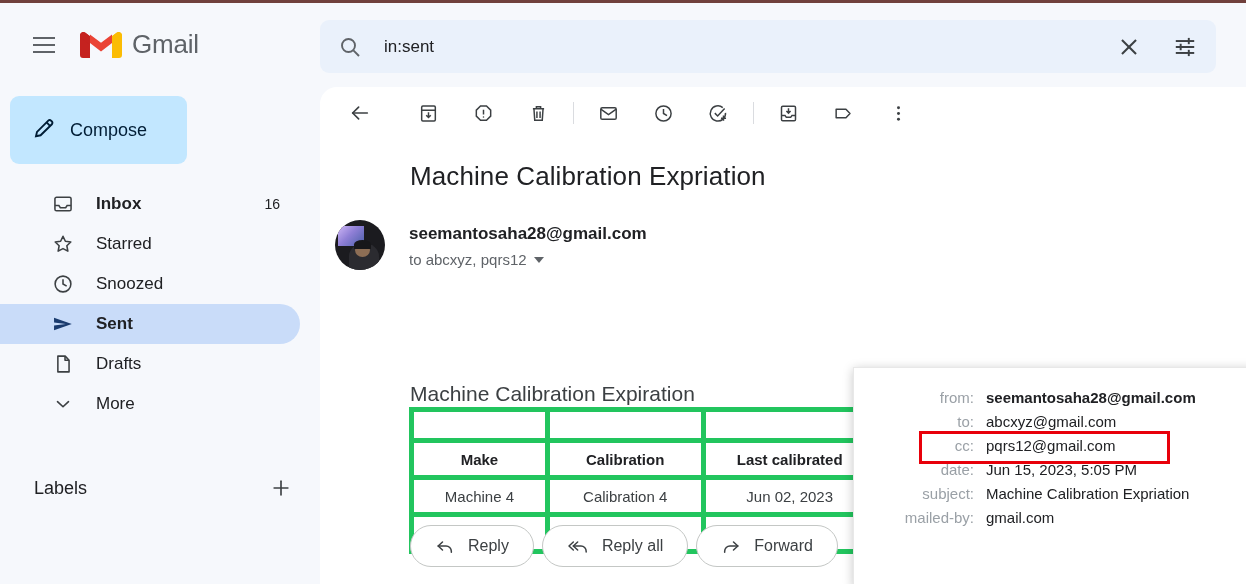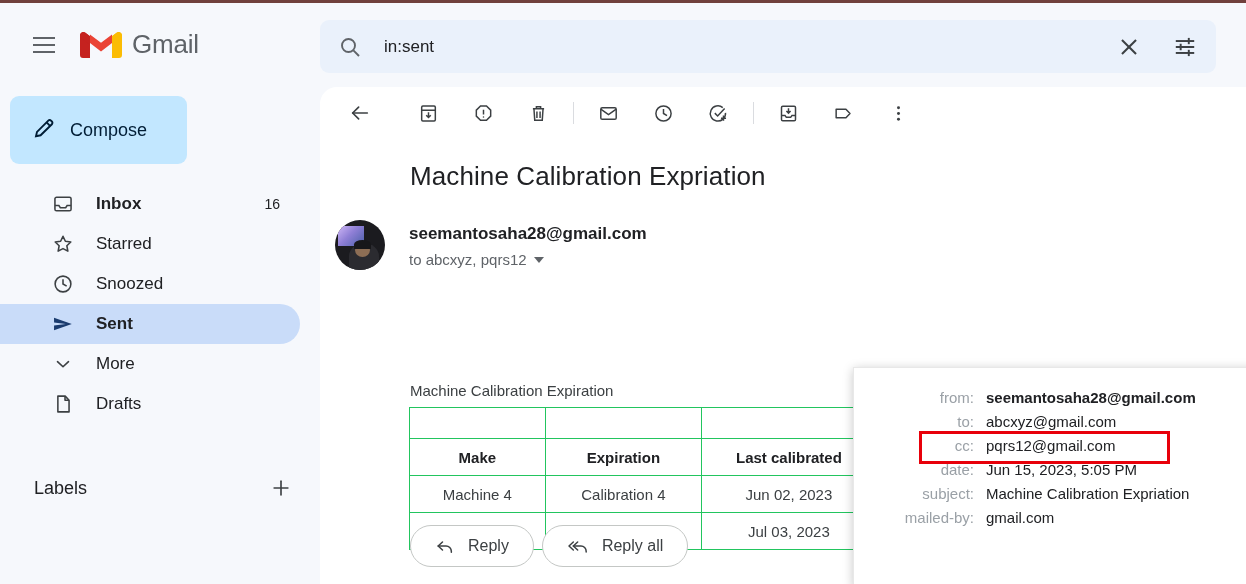--- a/index.html
+++ b/index.html
@@ -150,29 +150,29 @@
   }
   .caret {
     width: 0; height: 0; border-left: 5px solid transparent;
     border-right: 5px solid transparent; border-top: 6px solid #5f6368;
     cursor: pointer;
   }
 
   
   .bodytext {
     position: absolute; left: 90px; top: 295px;
-    font-size: 15px; color: #3c4043; white-space: nowrap;
+    font-size: 21px; color: #3c4043; white-space: nowrap;
   }
   .datatable {
     position: absolute; left: 89px; top: 320px;
     width: 800px; border-collapse: collapse;
     font-size: 15px; color: #3c4043; background: #fff;
   }
   .datatable td, .datatable th {
-    border: 1px solid #22c55e; padding: 7px 10px;
+    border: 5px solid #22c55e; padding: 7px 10px;
     text-align: center; white-space: nowrap; font-weight: normal;
     height: 37px;
   }
   .datatable tr.spacer td { height: 31px; }
   .datatable th { font-weight: bold; color: #202124; }
 
   
   .details {
     position: absolute; left: 533px; top: 280px;
     width: 449px; height: 220px;
@@ -310,35 +310,35 @@
         <span class="nav-ic">
           <svg width="22" height="22" viewBox="0 0 24 24" fill="#1a3b6e">
             <path d="M2.2 5.2 21.6 12 2.2 18.8l.05-5.1L15 12 2.25 10.3z"></path>
           </svg>
         </span>
         <span class="nav-label">Sent</span>
       </div>
 
       <div class="navitem">
         <span class="nav-ic">
-          <svg width="22" height="22" viewBox="0 0 24 24" fill="none" stroke="#3c4043" stroke-width="1.8" stroke-linecap="round" stroke-linejoin="round">
-            <path d="M6 9.5l6 5.5 6-5.5"></path>
-          </svg>
-        </span>
-        <span class="nav-label">More</span>
-      </div>
-
-      <div class="navitem">
-        <span class="nav-ic">
           <svg width="22" height="22" viewBox="0 0 24 24" fill="none" stroke="#3c4043" stroke-width="1.7" stroke-linejoin="round">
             <path d="M6.4 3.4h8L18.6 8v12.6H6.4z"></path>
               <path d="M14.2 3.4V8h4.4"></path>
           </svg>
         </span>
         <span class="nav-label">Drafts</span>
+      </div>
+
+      <div class="navitem">
+        <span class="nav-ic">
+          <svg width="22" height="22" viewBox="0 0 24 24" fill="none" stroke="#3c4043" stroke-width="1.8" stroke-linecap="round" stroke-linejoin="round">
+            <path d="M6 9.5l6 5.5 6-5.5"></path>
+          </svg>
+        </span>
+        <span class="nav-label">More</span>
       </div>
     </div>
 
     <div class="labels-row">
       <span class="labels-title">Labels</span>
       <span class="labels-plus">
         <svg width="22" height="22" viewBox="0 0 24 24" stroke="#3c4043" stroke-width="1.8" stroke-linecap="round">
           <line x1="12" y1="4.5" x2="12" y2="19.5"></line>
             <line x1="4.5" y1="12" x2="19.5" y2="12"></line>
         </svg>
@@ -444,21 +444,21 @@
       <tbody>
           <tr class="spacer">
         <td></td>
         <td></td>
         <td></td>
         <td></td>
         <td></td>
       </tr>
       <tr>
         <th>Make</th>
-        <th>Expiration</th>
+        <th>Calibration</th>
         <th>Last calibrated</th>
         <th>Due date</th>
         <th>Expiration Date</th>
       </tr>
       <tr>
         <td>Machine 4</td>
         <td>Calibration 4</td>
         <td>Jun 02, 2023</td>
         <td>Jul 02, 2023</td>
         <td>Jul 02, 2023</td>
@@ -486,20 +486,29 @@
       <div class="actbtn">
         <span>
           <svg width="22" height="20" viewBox="0 0 26 24" fill="none" stroke="#3c4043" stroke-width="1.8" stroke-linecap="round" stroke-linejoin="round">
             <path d="M7.4 7.2 2.2 12l5.2 4.8"></path>
               <path d="M12.6 7.2 7.4 12l5.2 4.8"></path>
             <path d="M7.4 12h9.2a6.2 6.2 0 0 1 6.2 6.2v1"></path>
           </svg>
         </span>
         <span>Reply all</span>
       </div>
+      <div class="actbtn">
+        <span>
+          <svg width="20" height="20" viewBox="0 0 24 24" fill="none" stroke="#3c4043" stroke-width="1.8" stroke-linecap="round" stroke-linejoin="round">
+            <path d="M15 7.2 20.2 12 15 16.8"></path>
+              <path d="M20.2 12h-9.4a6.4 6.4 0 0 0-6.4 6.4v1"></path>
+          </svg>
+        </span>
+        <span>Forward</span>
+      </div>
     </div>
 
     <div class="details">
       <div class="drow">
         <span class="dkey">from:</span>
         <span class="dval bold">seemantosaha28@gmail.com</span>
       </div>
       <div class="drow">
         <span class="dkey">to:</span>
         <span class="dval">abcxyz@gmail.com</span>

